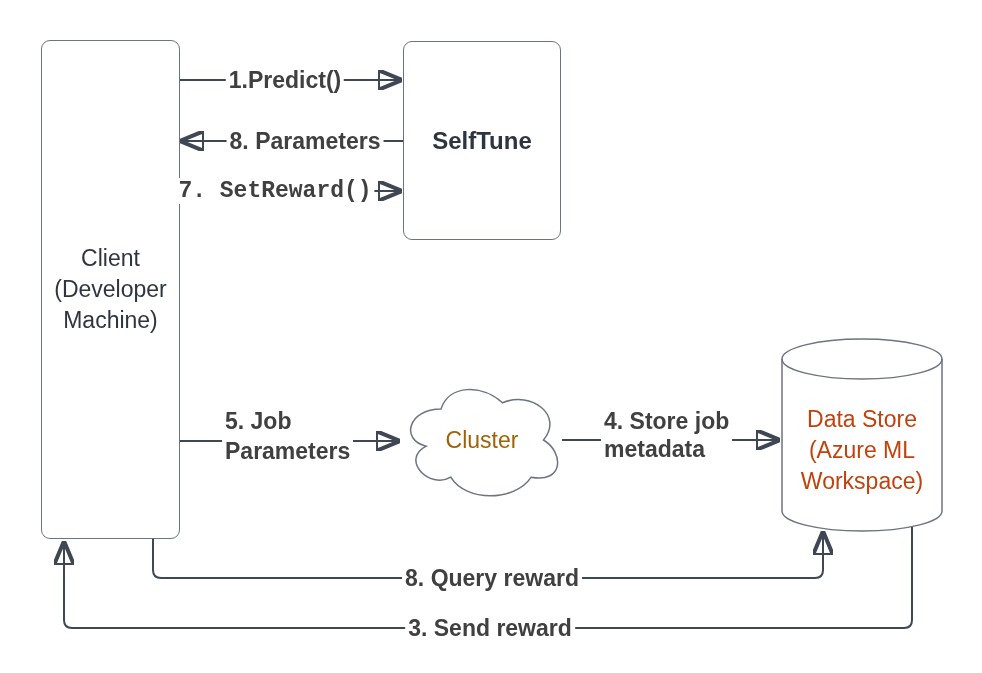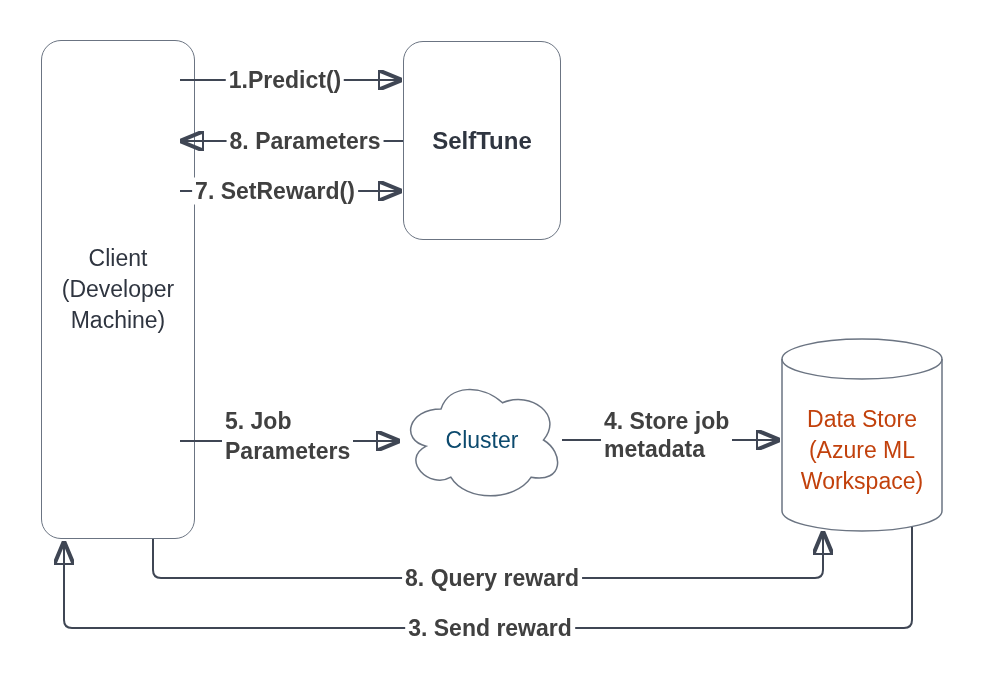--- a/index.html
+++ b/index.html
@@ -9,38 +9,38 @@
     background:#ffffff;
     font-family:"Liberation Sans",sans-serif;
     color:#2f3540;
     overflow:hidden;
   }
   
   .box{
     position:absolute;
     background:#ffffff;
     border:1.5px solid #6b7482;
-    border-radius:20px;
+    border-radius:9px;
     display:flex;align-items:center;justify-content:center;
     text-align:center;
     box-sizing:border-box;
   }
   .node-label{
     font-size:23px;line-height:31px;color:#2f3540;
   }
   .node-label.bold{font-weight:bold;font-size:24px;}
-  #node-client{left:41px;top:40px;width:154px;height:499px;}
+  #node-client{left:41px;top:40px;width:139px;height:499px;}
   #node-client .node-label{padding:0 2px;}
   #node-selftune{left:403px;top:41px;width:158px;height:199px;}
   .shape-svg{position:absolute;overflow:visible;}
   #cluster-svg{left:400px;top:378px;width:164px;height:124px;}
   #cluster-label{
     position:absolute;left:400px;top:378px;width:164px;height:124px;
     display:flex;align-items:center;justify-content:center;
-    font-size:23px;color:#0c4a6e;
+    font-size:23px;color:#a16207;
   }
   #datastore-svg{left:781px;top:338px;width:162px;height:194px;}
   #datastore-label{
     position:absolute;left:781px;top:404px;width:162px;
     text-align:center;font-size:23px;line-height:31px;color:#c2410c;
   }
   
   #edges{position:absolute;left:0;top:0;width:982px;height:673px;pointer-events:none;}
   #edges path{fill:none;stroke:#3f4654;stroke-width:2;}
   
@@ -48,21 +48,21 @@
     position:absolute;
     background:#ffffff;
     font-weight:bold;font-size:23px;color:#404040;
     white-space:nowrap;
     padding:0 3px;
   }
   .edge-label.centered{transform:translate(-50%,-50%);}
   .edge-label .lbl-line{display:block;}
   #label-predict{left:285px;top:80px;}
   #label-parameters{left:305px;top:141px;}
-  #label-setreward{left:275px;top:191px;}
+  #label-setreward{left:275px;top:191px;font-family:Liberation Mono, monospace;}
   #label-job{left:222px;top:406px;line-height:30px;}
   #label-storejob{left:601px;top:407px;line-height:28px;}
   #label-query{left:492px;top:578px;}
   #label-send{left:490px;top:628px;}
 </style>
 </head>
 <body>
 
 <div id="canvas">
 

